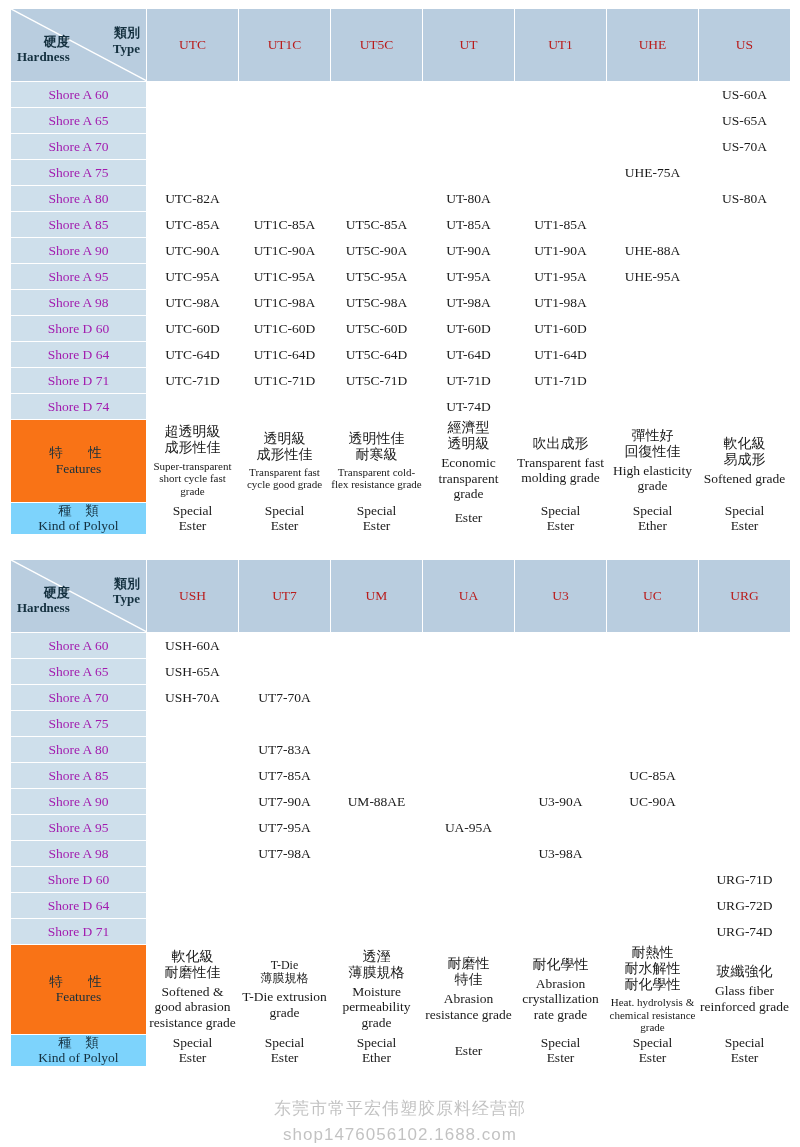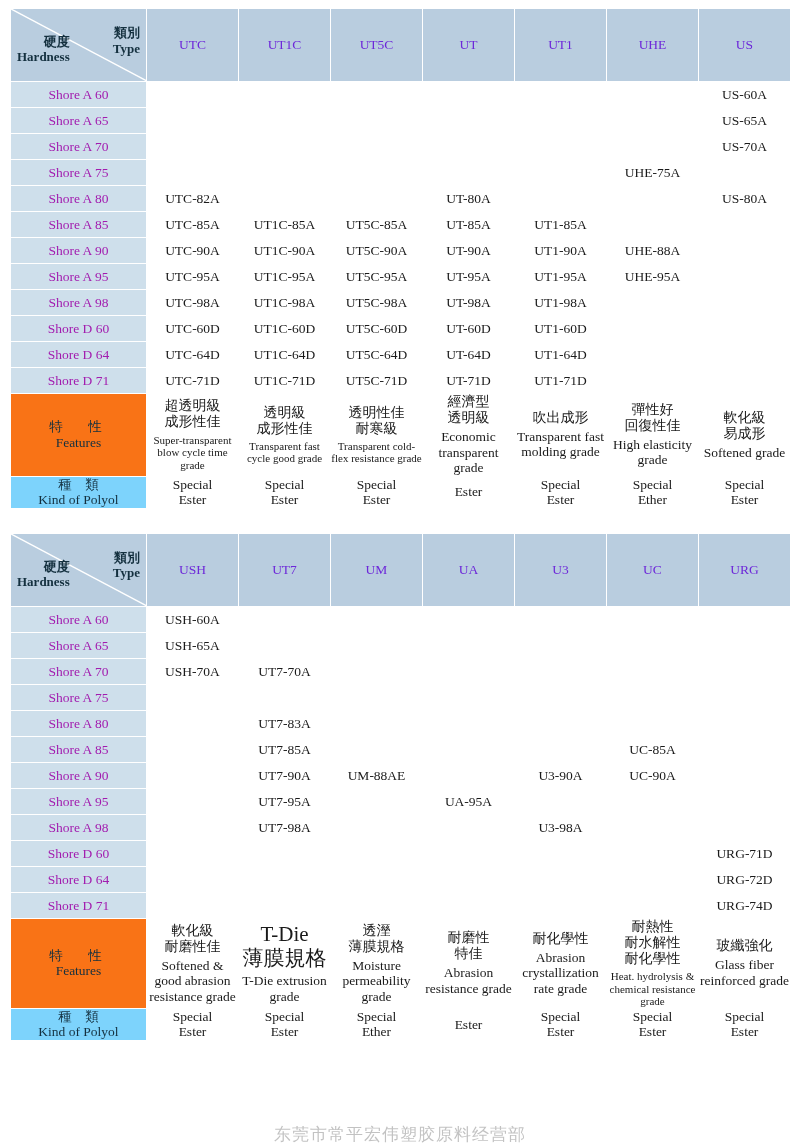--- a/index.html
+++ b/index.html
@@ -69,21 +69,21 @@
     font-size: 13px;
     line-height: 1.2;
     font-weight: bold;
     color: #14303f;
     margin-top: 36px;
   }
   .hdr-cell {
     background: #b9cddf;
     font-size: 17px;
     height: 72px;
-    color: #6d28d9;
+    color: #b91c1c;
     font-family: "Liberation Serif", serif;
   }
   .rowlabel {
     background: #cedfeb;
     text-align: left;
     padding-left: 14px;
     font-size: 14.5px;
     height: 25px;
     color: #a21caf;
   }
@@ -115,21 +115,21 @@
     display: block;
   }
   .feat-cell .en {
     display: block;
     margin-top: 3px;
   }
   .feat-cell .en.small {
     font-size: 11px;
   }
   .feat-cell .big {
-    font-size: 21px;
+    font-size: 12px;
   }
   .kind-label {
     background: #7dd3fc;
     text-align: center;
     font-size: 14px;
     color: #14303f;
     line-height: 1.45;
     padding: 3px 2px;
   }
   .kind-cell {
@@ -307,27 +307,37 @@
             <td class="rowlabel">Shore D 71</td>
             <td class="datacell">UTC-71D</td>
             <td class="datacell">UT1C-71D</td>
             <td class="datacell">UT5C-71D</td>
             <td class="datacell">UT-71D</td>
             <td class="datacell">UT1-71D</td>
             <td class="datacell"></td>
             <td class="datacell"></td>
           </tr>
           <tr>
+            <td class="rowlabel">Shore D 74</td>
+            <td class="datacell"></td>
+            <td class="datacell"></td>
+            <td class="datacell"></td>
+            <td class="datacell">UT-74D</td>
+            <td class="datacell"></td>
+            <td class="datacell"></td>
+            <td class="datacell"></td>
+          </tr>
+          <tr>
             <td class="feat-label">
               <div class="sp">特　性</div>
               <div>Features</div>
             </td>
             <td class="feat-cell">
               <span class="cn">超透明級<br>成形性佳</span>
-              <span class="en small">Super-transparent blow cycle time grade</span>
+              <span class="en small">Super-transparent short cycle fast grade</span>
             </td>
             <td class="feat-cell">
               <span class="cn">透明級<br>成形性佳</span>
               <span class="en small">Transparent fast cycle good grade</span>
             </td>
             <td class="feat-cell">
               <span class="cn">透明性佳<br>耐寒級</span>
               <span class="en small">Transparent cold-flex resistance grade</span>
             </td>
             <td class="feat-cell">
@@ -565,13 +575,14 @@
             <td class="kind-cell">Special<br>Ester</td>
             <td class="kind-cell">Special<br>Ester</td>
           </tr>
         </tbody>
       </table>
     </div>
 </div>
 
 <div class="watermark">
   <div>东莞市常平宏伟塑胶原料经营部</div>
+  <div>shop1476056102.1688.com</div>
 </div>
 
 </body></html>

